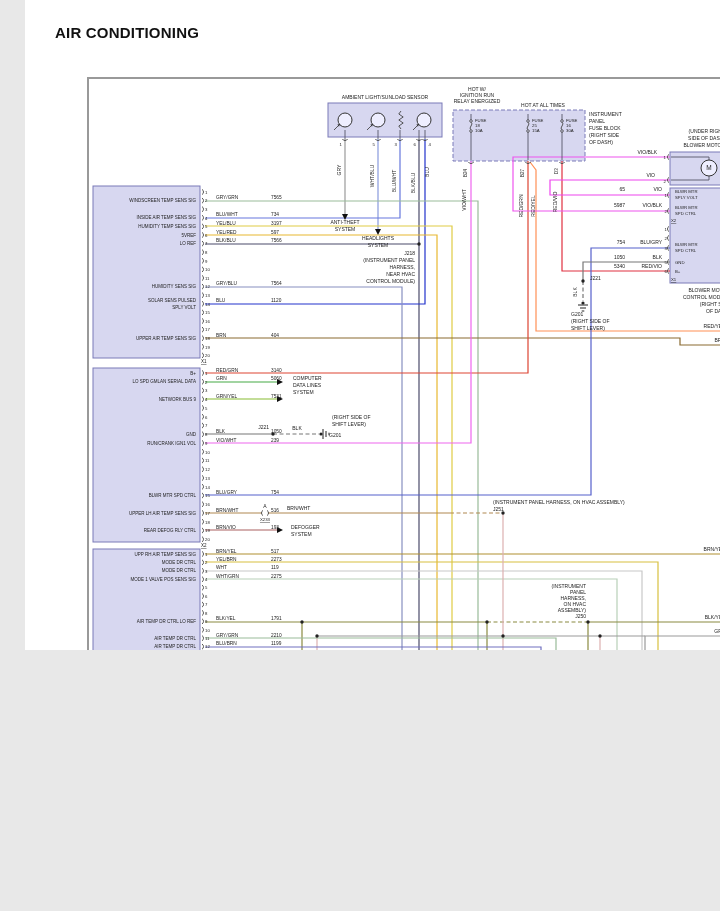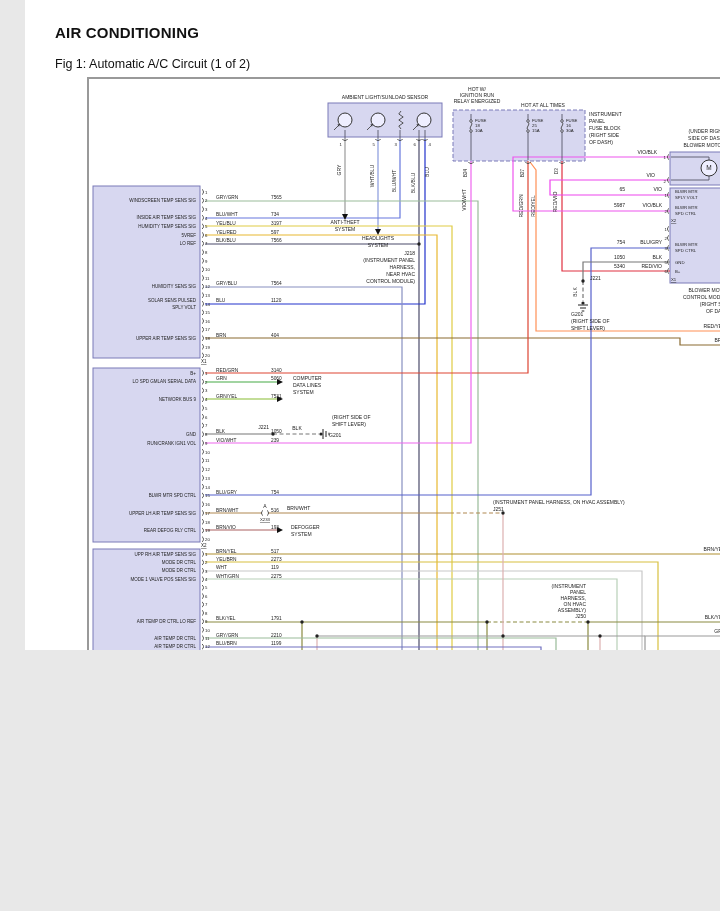--- a/index.html
+++ b/index.html
@@ -7,21 +7,20 @@
   .title{position:absolute;left:30px;top:24px;font-size:15px;font-weight:bold;color:#111;letter-spacing:.2px;}
   .subtitle{position:absolute;left:30px;top:57px;font-size:12.5px;color:#111;}
   svg{position:absolute;left:0;top:0;}
   svg text{font-family:"Liberation Sans","DejaVu Sans",sans-serif;fill:#222;}
 </style>
 </head>
 <body>
 
 <div class="page">
   <div class="title">AIR CONDITIONING</div>
-  <div class="subtitle">Fig 1: Automatic A/C Circuit (1 of 2)</div>
   <svg id="diagram" width="720" height="911" viewBox="0 0 720 911">
       <g>
         <rect x="63" y="78" width="649" height="788" fill="none" stroke="#999999" stroke-width="2"></rect>
         <rect x="303" y="103" width="114" height="34" fill="#d7d7f0" stroke="#7a7ab8" stroke-width="1"></rect>
         <rect x="428" y="110" width="132" height="51" fill="#d7d7f0" stroke="#7a7ab8" stroke-width="1" stroke-dasharray="4 2"></rect>
         <rect x="645" y="152" width="55" height="33" fill="#d7d7f0" stroke="#7a7ab8" stroke-width="1"></rect>
         <rect x="645" y="188" width="60" height="95" fill="#d7d7f0" stroke="#7a7ab8" stroke-width="1"></rect>
         <rect x="68" y="186" width="107" height="172" fill="#d7d7f0" stroke="#7a7ab8" stroke-width="1"></rect>
         <rect x="68" y="368" width="107" height="174" fill="#d7d7f0" stroke="#7a7ab8" stroke-width="1"></rect>
         <rect x="68" y="549" width="107" height="178" fill="#d7d7f0" stroke="#7a7ab8" stroke-width="1"></rect>

